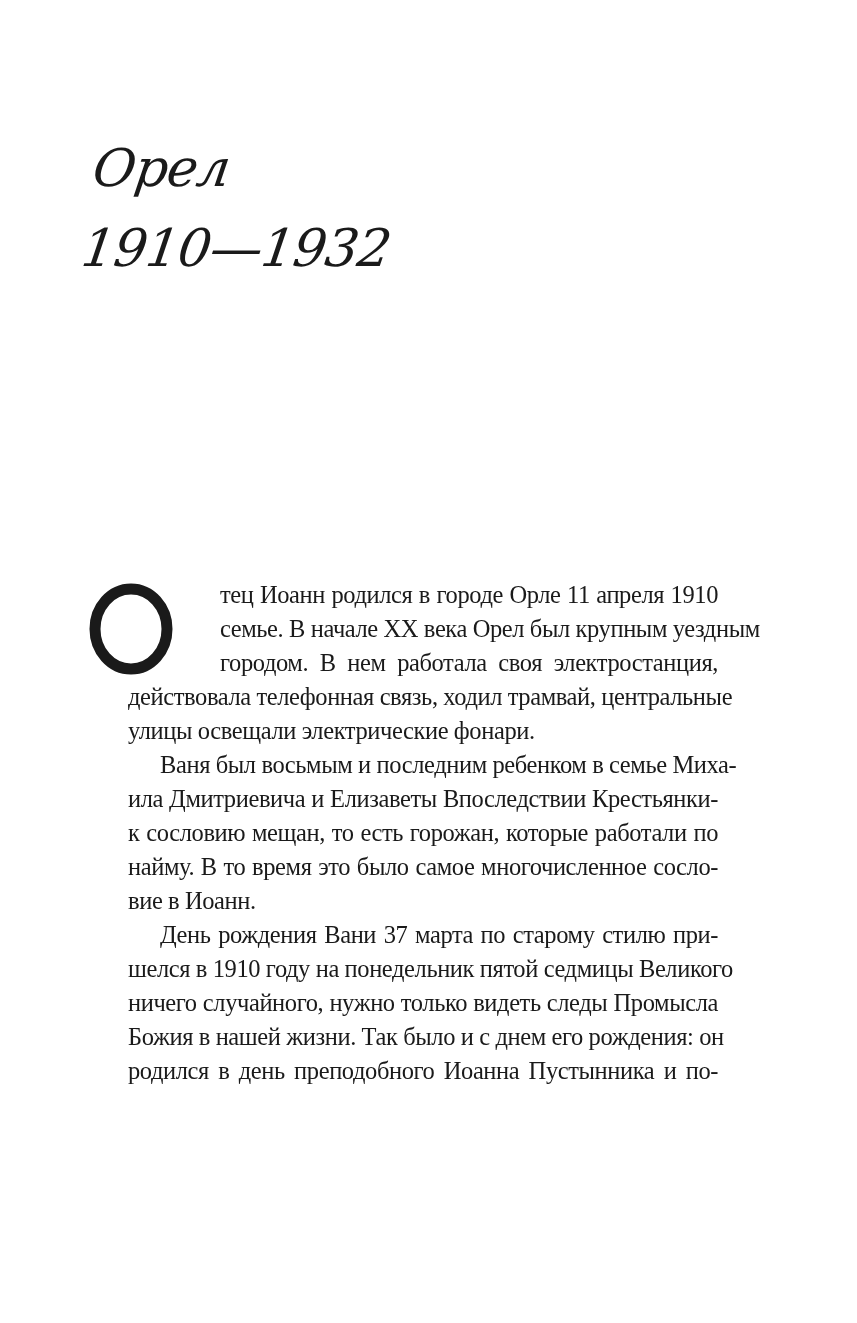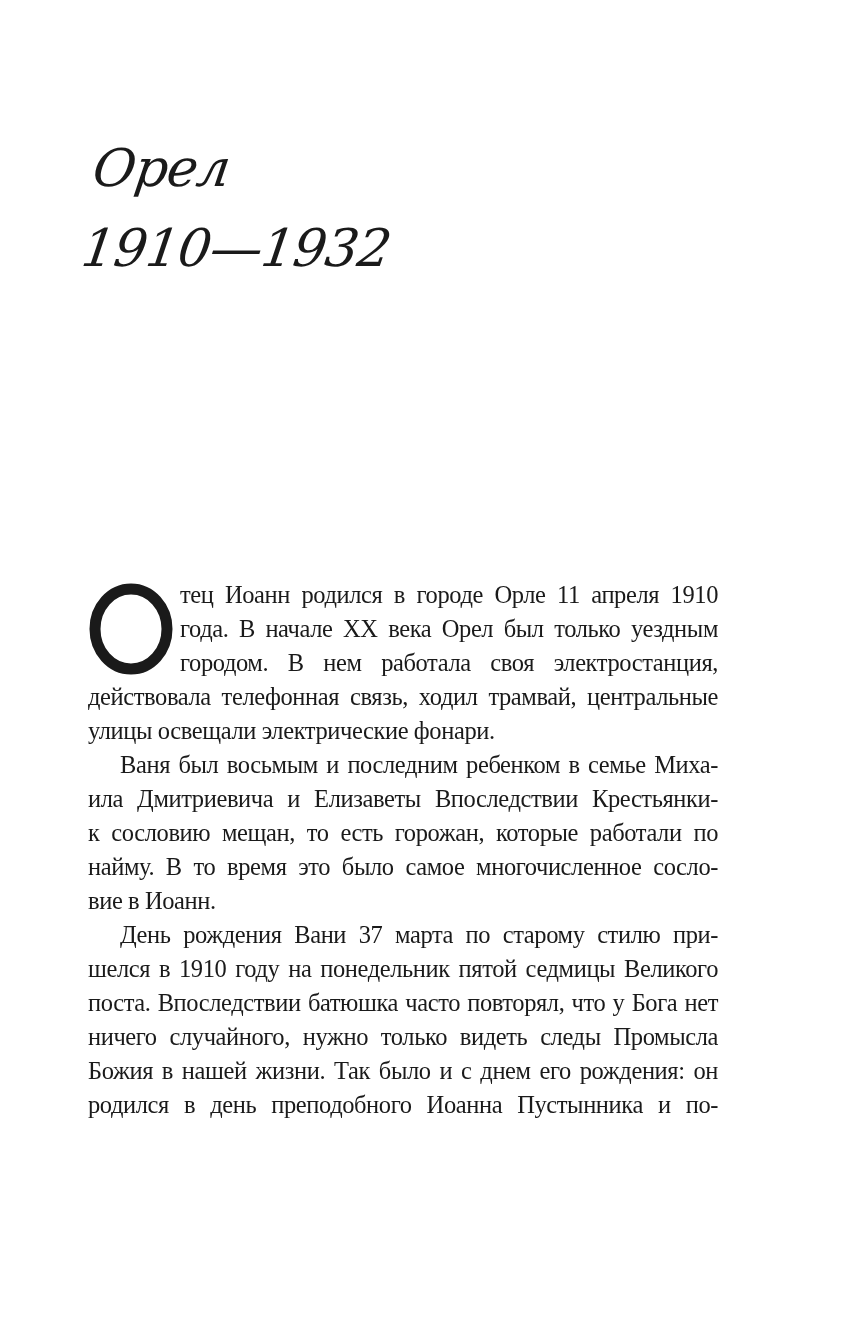--- a/index.html
+++ b/index.html
@@ -11,21 +11,21 @@
     color: #1a1a1a; font-size: 52px; line-height: 80px; letter-spacing: -1px;
     transform: skewX(-8deg);
   }
   .title div { white-space: nowrap; }
   .body {
     position: absolute; left: 88px; top: 578px; width: 630px;
     font-family: "Liberation Serif", serif; font-size: 24.5px; color: #1a1a1a;
   }
   .line {
     height: 34px; line-height: 34px; white-space: nowrap;
-    text-align: justify; text-align-last: justify; letter-spacing: -0.4px;
+    text-align: justify; text-align-last: justify; letter-spacing: -0.4px; margin-left: 40px;
   }
   .line.last { text-align-last: left; }
   .line.indent { padding-left: 32px; }
   .line.drop { padding-left: 92px; }
   .dropcap {
     position: absolute; left: 0; top: 4px; width: 86px; height: 94px;
   }
 </style>
 </head>
 <body>
@@ -37,37 +37,36 @@
     <div>1910—1932</div>
   </div>
 
   <div class="body">
     <svg class="dropcap" viewBox="0 0 86 94">
       <ellipse cx="43" cy="47" rx="36" ry="40" fill="none" stroke="#1a1a1a" stroke-width="11"></ellipse>
     </svg>
 
     <div>
       <div class="line drop">тец Иоанн родился в городе Орле 11 апреля 1910</div>
-      <div class="line drop">года. В начале XX века Орел был только уездным</div>
+      <div class="line drop">семье. В начале XX века Орел был крупным уездным</div>
       <div class="line drop">городом. В нем работала своя электростанция,</div>
       <div class="line">действовала телефонная связь, ходил трамвай, центральные</div>
       <div class="line last">улицы освещали электрические фонари.</div>
     </div>
 
     <div>
       <div class="line indent">Ваня был восьмым и последним ребенком в семье Миха-</div>
       <div class="line">ила Дмитриевича и Елизаветы Впоследствии Крестьянки-</div>
       <div class="line">к сословию мещан, то есть горожан, которые работали по</div>
       <div class="line">найму. В то время это было самое многочисленное сосло-</div>
       <div class="line last">вие в Иоанн.</div>
     </div>
 
     <div>
       <div class="line indent">День рождения Вани 37 марта по старому стилю при-</div>
       <div class="line">шелся в 1910 году на понедельник пятой седмицы Великого</div>
-      <div class="line">поста. Впоследствии батюшка часто повторял, что у Бога нет</div>
       <div class="line">ничего случайного, нужно только видеть следы Промысла</div>
       <div class="line">Божия в нашей жизни. Так было и с днем его рождения: он</div>
       <div class="line">родился в день преподобного Иоанна Пустынника и по-</div>
     </div>
   </div>
 
 </div>
 
 </body></html>

